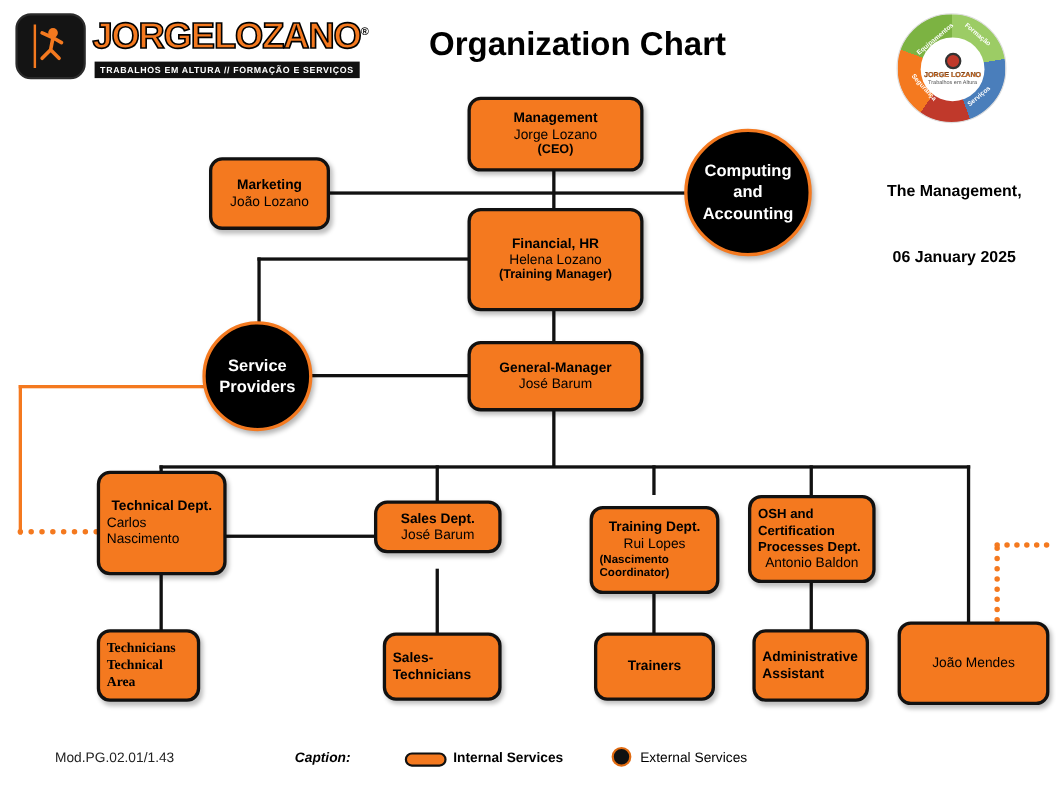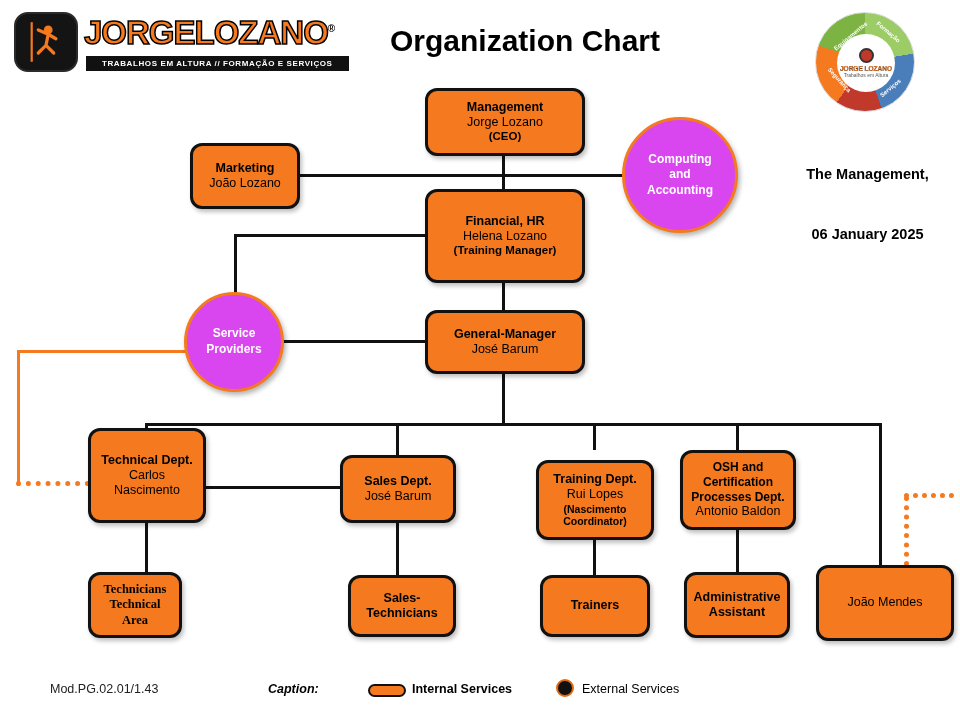--- a/index.html
+++ b/index.html
@@ -3,43 +3,43 @@
 <meta charset="utf-8">
 <style>
   * { margin:0; padding:0; box-sizing:border-box; }
   html,body { width:960px; height:720px; }
   body { font-family:"Liberation Sans", sans-serif; background:#fff; }
   .stage { position:relative; width:960px; height:720px; background:#fff; overflow:hidden; }
 
   
   .node { position:absolute; background:#F4791F; border:3px solid #111; border-radius:12px;
           display:flex; flex-direction:column; align-items:center; justify-content:center;
-          text-align:center; padding:4px 6px; z-index:3; box-shadow:2px 3px 4px rgba(0,0,0,0.25); }
+          text-align:left; padding:4px 6px; z-index:3; box-shadow:2px 3px 4px rgba(0,0,0,0.25); }
   .node .t { font-weight:bold; font-size:12.5px; color:#000; line-height:1.22; }
   .node .n { font-size:12.5px; color:#000; line-height:1.22; }
   .node .r { font-weight:bold; font-size:11.5px; color:#000; line-height:1.2; }
-  .circle-node { position:absolute; background:#d946ef; border:3px solid #F4791F; border-radius:50%;
+  .circle-node { position:absolute; background:#000000; border:3px solid #F4791F; border-radius:50%;
           display:flex; align-items:center; justify-content:flex-start; text-align:center;
-          color:#fff; font-weight:bold; font-size:12px; line-height:1.3; padding:12px; z-index:3;
+          color:#fff; font-weight:bold; font-size:15px; line-height:1.3; padding:12px; z-index:3;
           box-shadow:2px 3px 5px rgba(0,0,0,0.3); }
 
   
   .line  { position:absolute; background:#111; z-index:1; }
   .oline { position:absolute; background:#F4791F; z-index:1; }
   .odot-h{ position:absolute; border-top:5px dotted #F4791F; z-index:1; height:0; }
   .odot-v{ position:absolute; border-left:5px dotted #F4791F; z-index:1; width:0; }
 
   
   .logo-icon { position:absolute; left:14px; top:12px; width:64px; height:60px; background:#141414;
                border:2px solid #2b2b2b; border-radius:14px; display:flex; align-items:center; justify-content:center; }
   .wordmark { position:absolute; left:84px; top:14px; font-size:33px; font-weight:800; letter-spacing:-1px;
               color:#F4791F; -webkit-text-stroke:1.5px #000; white-space:nowrap; }
   .wordmark sup { font-size:10px; -webkit-text-stroke:0; color:#000; vertical-align:super; }
   .tagline { position:absolute; left:86px; top:56px; background:#111; color:#fff; font-size:8px;
-             font-weight:bold; letter-spacing:0.6px; padding:3px 16px; white-space:nowrap; }
+             font-weight:bold; letter-spacing:0.6px; padding:3px 5px; white-space:nowrap; }
   .page-title { position:absolute; left:330px; top:24px; width:390px; text-align:center;
                 font-size:30px; font-weight:bold; color:#000; }
 
   
   .badge { position:absolute; left:815px; top:12px; width:100px; height:100px; border-radius:50%;
            background:conic-gradient(#9CCC65 0 80deg, #4A7EBB 80deg 160deg, #C0392B 160deg 215deg,
                                       #F4791F 215deg 290deg, #7CB342 290deg 360deg);
            border:1px solid #ddd; z-index:2; }
   .badge-inner { position:absolute; left:21px; top:21px; width:58px; height:58px; border-radius:50%;
            background:#fff; display:flex; flex-direction:column; align-items:center; justify-content:center; text-align:center; }
@@ -150,21 +150,21 @@
   <div class="node" style="left:425px;top:310px;width:160px;height:64px;">
     <div class="t">General-Manager</div>
     <div class="n">José Barum</div>
   </div>
 
   <div class="node" style="left:88px;top:428px;width:118px;height:95px;">
     <div class="t">Technical Dept.</div>
     <div class="n">Carlos Nascimento</div>
   </div>
 
-  <div class="node" style="left:340px;top:455px;width:116px;height:68px;">
+  <div class="node" style="left:340px;top:455px;width:116px;height:48px;">
     <div class="t">Sales Dept.</div>
     <div class="n">José Barum</div>
   </div>
 
   <div class="node" style="left:536px;top:448px;width:118px;height:80px;margin-top:12px;">
     <div class="t">Training Dept.</div>
     <div class="n">Rui Lopes</div>
     <div class="r" style="font-size:10.5px;">(Nascimento Coordinator)</div>
   </div>
 

